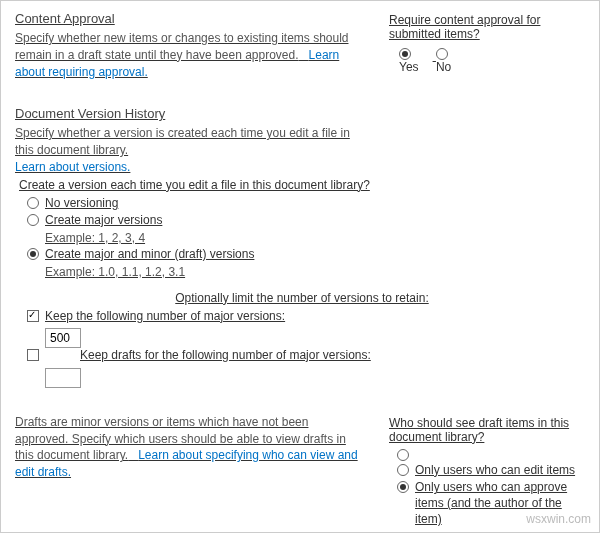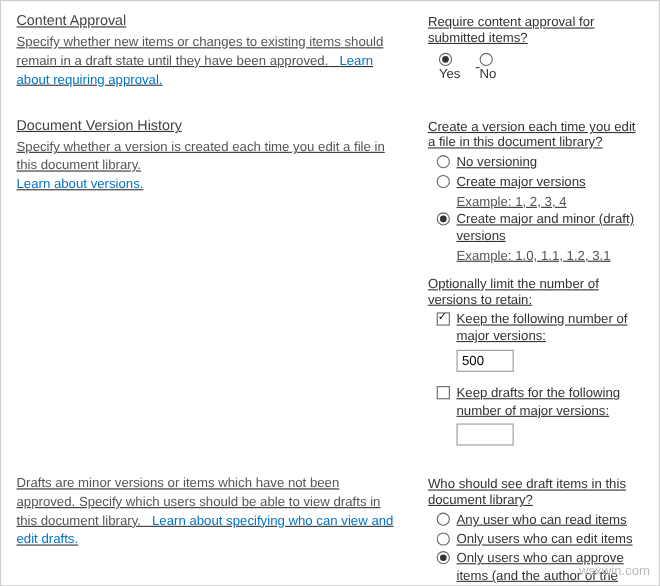--- a/index.html
+++ b/index.html
@@ -95,25 +95,25 @@
     .option-label { color: #333; line-height: 1.3; }
     .option-sub {
       color: #555;
       margin-left: 26px;
       font-size: 12px;
     }
     .text-input {
       border: 1px solid #999;
       font-size: 12px;
       padding: 2px 4px;
-      width: 52px;
+      width: 36px;
       margin-left: 26px;
       margin-top: 2px;
     }
-    .spacer-top { margin-top: 12px; }
+    .spacer-top { margin-top: 12px; text-align: center; }
     .inline-radios { margin-left: 10px; margin-top: 4px; }
   </style>
 </head>
 <body>
 
 <div class="section">
   <div class="left-col">
     <div class="section-title">Content Approval</div>
     <div class="section-desc">
       <span>Specify whether new items or changes to existing items should remain in a draft state until they have been approved.</span>
@@ -128,21 +128,21 @@
         <span class="option-label">Yes</span>
       </span>
       <span class="radio-row inline">
         <span class="radio"></span>
         <span class="option-label">No</span>
       </span>
     </div>
   </div>
 </div>
 
-<div class="section" style="padding-top:20px;">
+<div class="section" style="padding-top:20px;flex-direction:column;">
   <div class="left-col">
     <div class="section-title">Document Version History</div>
     <div class="section-desc">
       <span>Specify whether a version is created each time you edit a file in this document library.</span><br>
       <span class="link">Learn about versions.</span>
     </div>
   </div>
   <div class="right-col">
     <div class="question">Create a version each time you edit a file in this document library?</div>
     <div class="radio-row">
@@ -159,40 +159,39 @@
       <span class="option-label">Create major and minor (draft) versions</span>
     </div>
     <div class="option-sub">Example: 1.0, 1.1, 1.2, 3.1</div>
 
     <div class="question spacer-top">Optionally limit the number of versions to retain:</div>
     <div class="check-row">
       <span class="checkbox checked"></span>
       <span class="option-label">Keep the following number of major versions:</span>
     </div>
     <input class="text-input" value="500" style="">
-    <div class="check-row" style="margin-top:12px;">
+    <div class="check-row" style="margin-top:0;gap:35px;">
       <span class="checkbox"></span>
       <span class="option-label">Keep drafts for the following number of major versions:</span>
     </div>
     <input class="text-input" value="" style="">
   </div>
 </div>
 
 <div class="section" style="padding-top:20px;">
   <div class="left-col">
     <div class="section-desc">
       <span>Drafts are minor versions or items which have not been approved. Specify which users should be able to view drafts in this document library.</span>
       &nbsp;&nbsp;<span class="link">Learn about specifying who can view and edit drafts.</span>
     </div>
   </div>
   <div class="right-col">
     <div class="question">Who should see draft items in this document library?</div>
     <div class="radio-row">
       <span class="radio"></span>
-      <span class="option-label">Any user who can read items</span>
     </div>
     <div class="radio-row">
       <span class="radio"></span>
       <span class="option-label">Only users who can edit items</span>
     </div>
     <div class="radio-row">
       <span class="radio checked"></span>
       <span class="option-label">Only users who can approve items (and the author of the item)</span>
     </div>
   </div>

